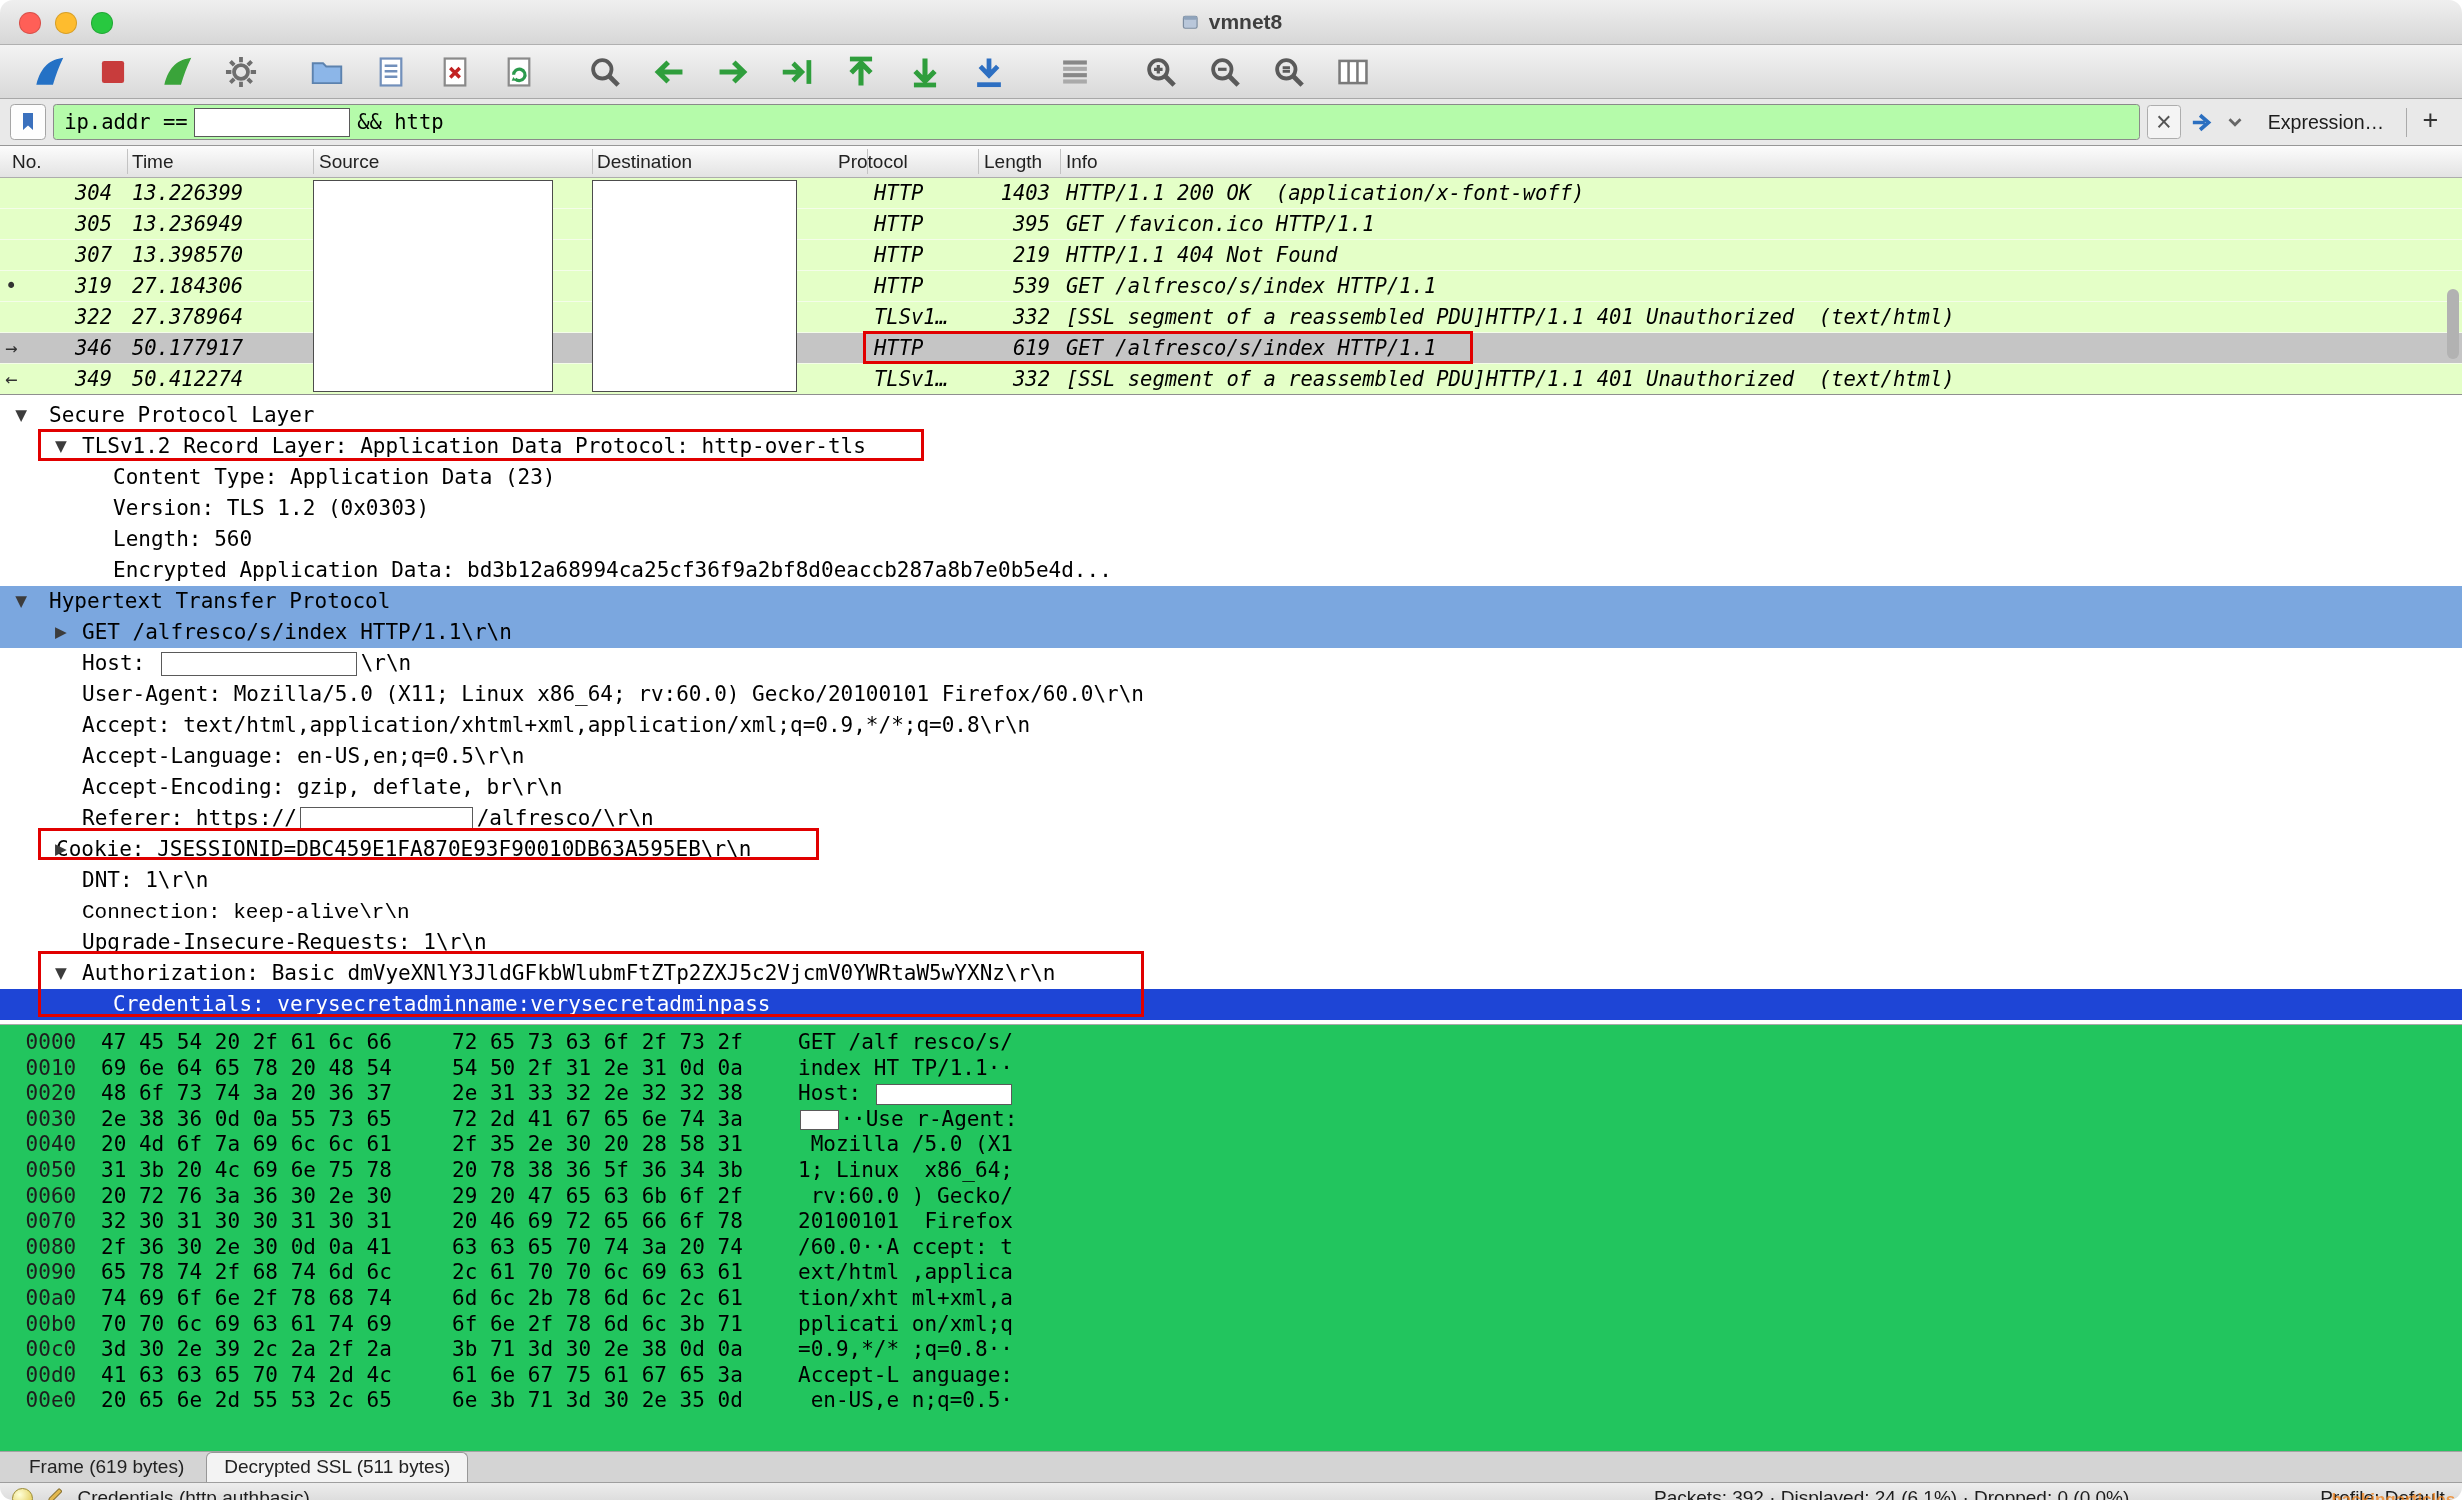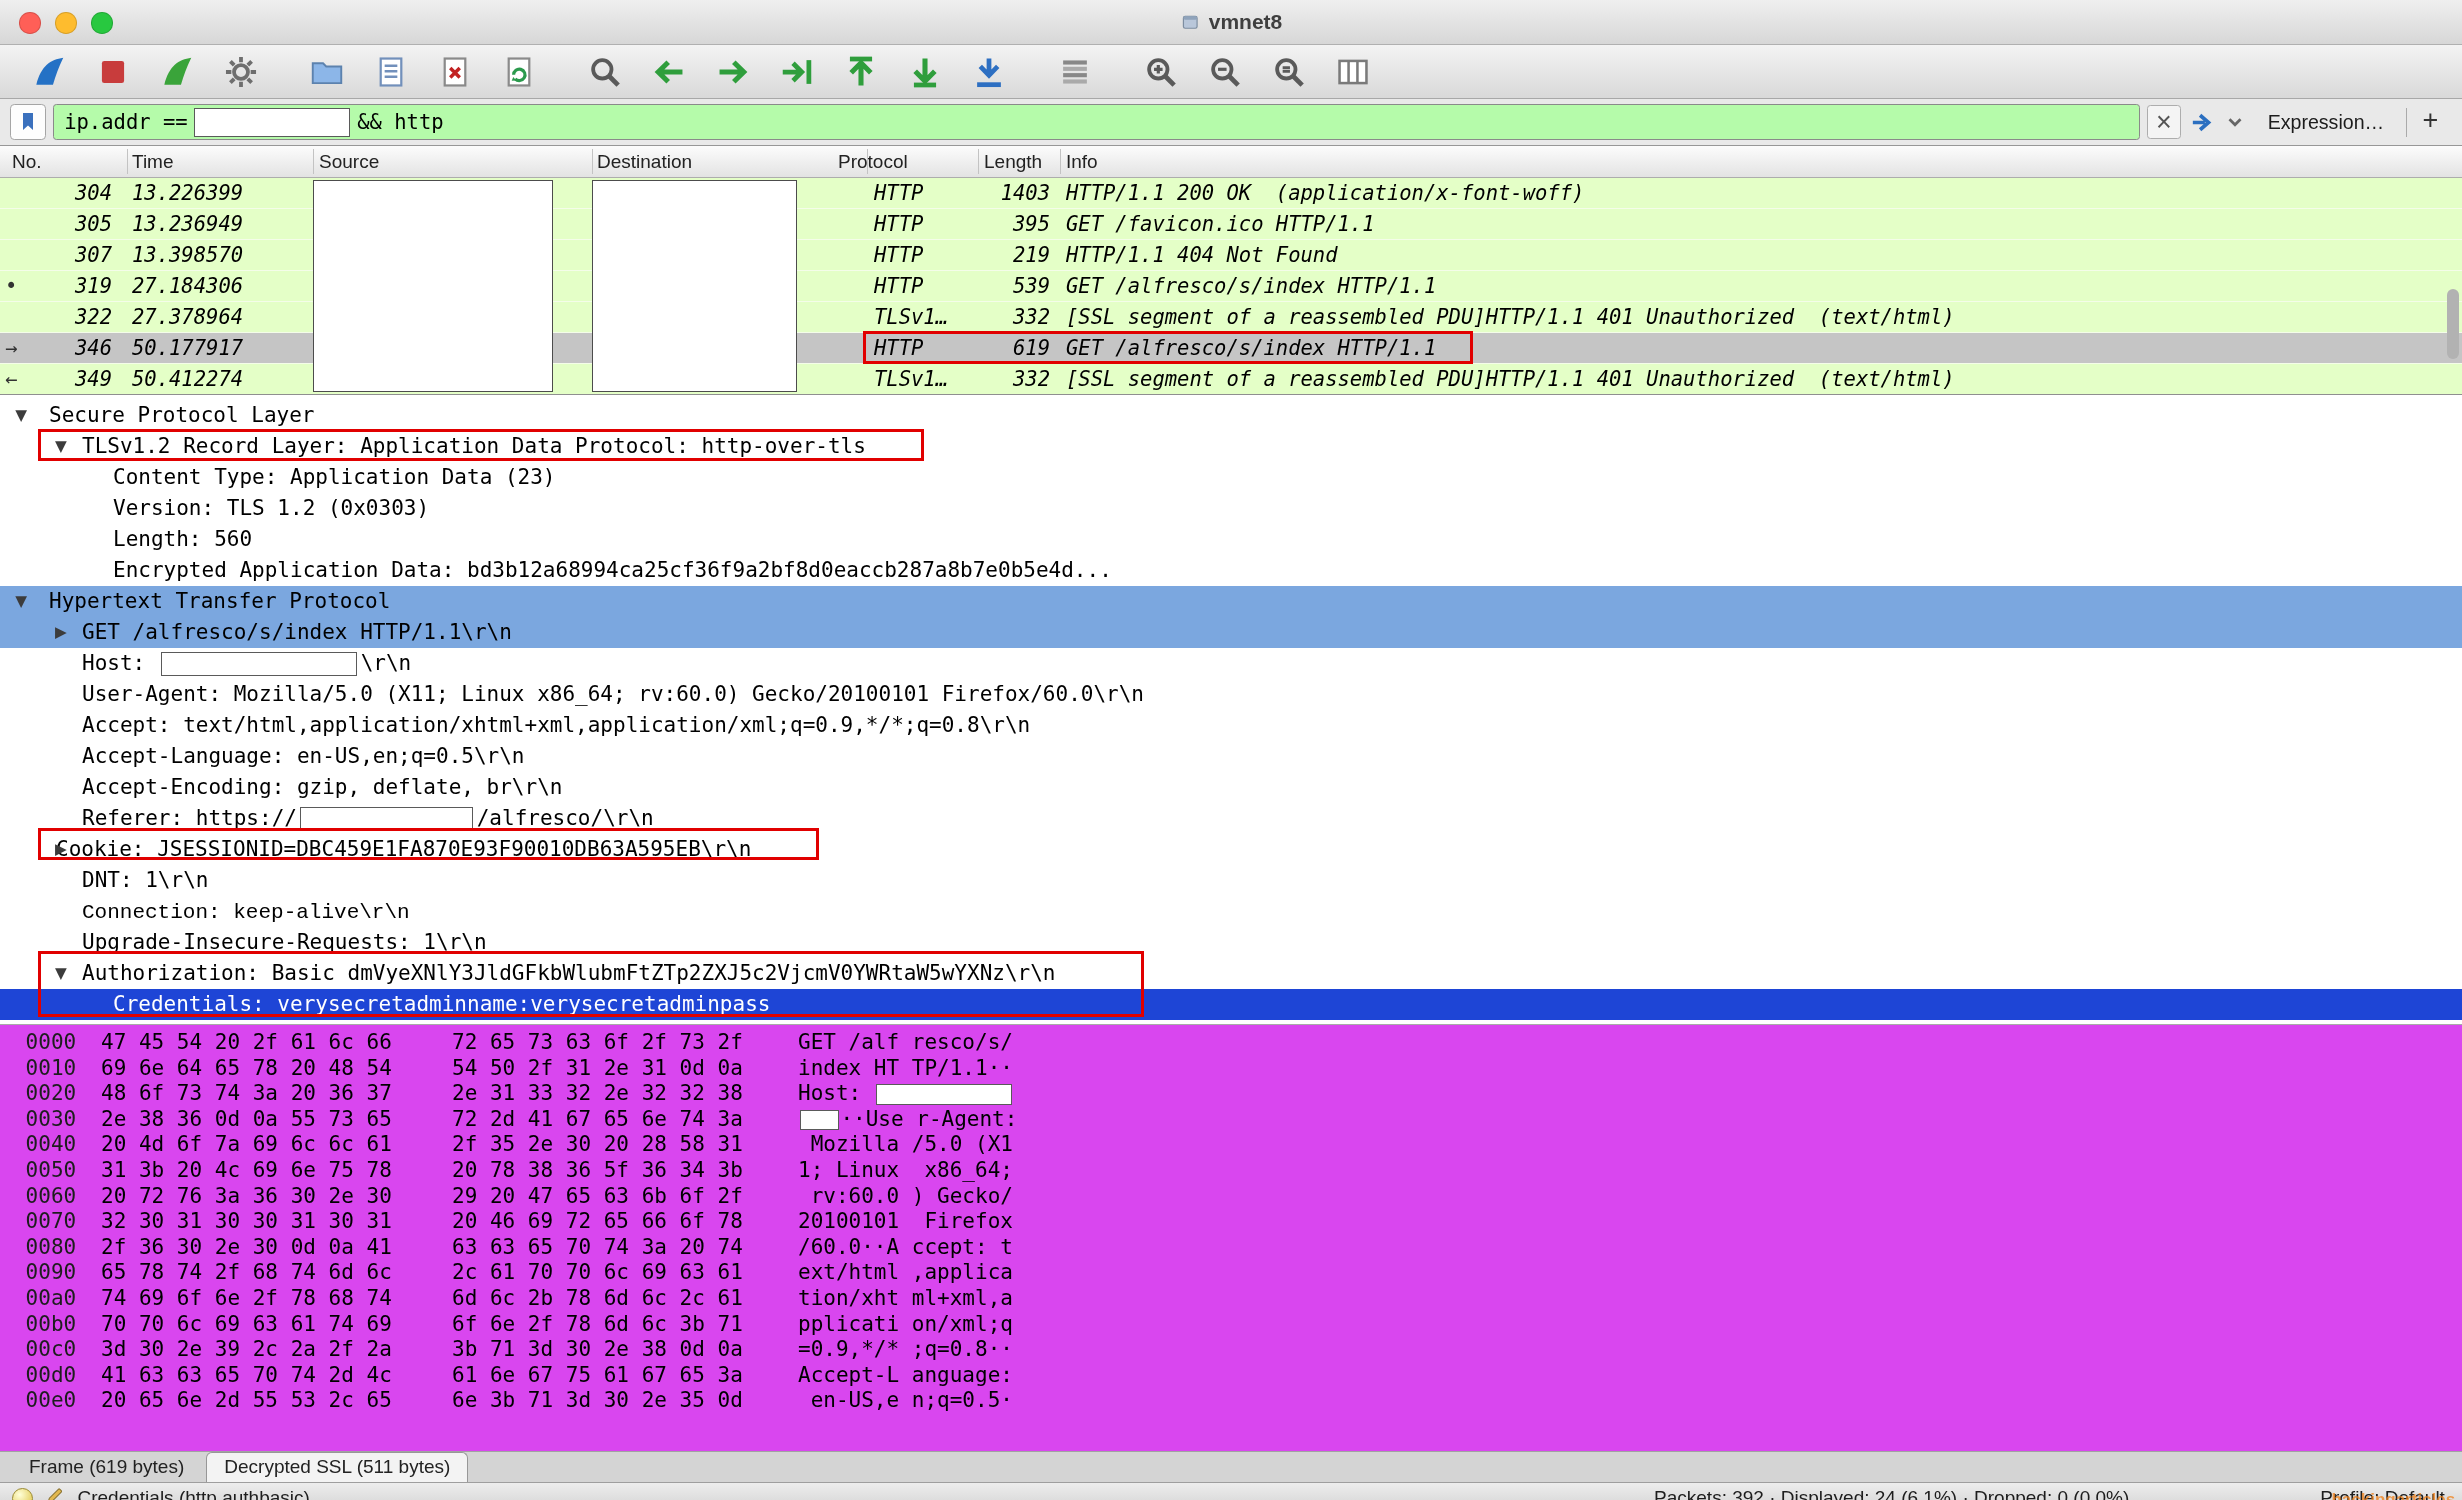--- a/index.html
+++ b/index.html
@@ -1,17 +1,17 @@
 <!DOCTYPE html>
 <html style="font-size:13.6px"><head>
 <meta charset="utf-8">
 <style>
   html,body{margin:0;padding:0;background:#fff;}
   .window{position:relative;width:2462px;height:1500px;overflow:hidden;
-    font-family:"Liberation Sans",sans-serif;color:#000;background:#fff;}
+    font-family:"Liberation Sans",sans-serif;color:#000;background:#fff;border-radius:13px;}
 
   
   .titlebar{height:44px;background:linear-gradient(#efefef,#d7d7d7);
     border-bottom:0.9px solid #b0b0b0;position:relative;}
   .lights{position:absolute;left:19px;top:12px;display:flex;gap:14.5px;}
   .light{width:19.6px;height:19.6px;border-radius:50%;border:0.9px solid rgba(0,0,0,.15);}
   .light.red{background:#ff5f57;} .light.yellow{background:#febc2e;} .light.green{background:#28c840;}
   .titlewrap{height:44px;display:flex;align-items:center;justify-content:center;gap:8.5px;
     font-size:21px;font-weight:bold;color:#3f3f3f;}
 
@@ -69,21 +69,21 @@
   .drows{padding-top:5.1px;}
   .drow{position:relative;height:31px;line-height:31px;}
   .drow .tri{position:absolute;top:0;font-family:"DejaVu Sans",sans-serif;
     font-size:15.3px;color:#3c3c3c;line-height:31px;}
   .dtext{display:inline-block;white-space:pre;}
   .bg-blue{background:#7ba7df;}
   .bg-darkblue{background:#1e45d6;color:#fff;}
   .d-redact{height:24px;margin:0 3.4px;}
 
   
-  .hexpane{position:relative;height:421px;background:#d946ef;border-top:0.9px solid #a9a9a9;
+  .hexpane{position:relative;height:421px;background:#22c55e;border-top:0.9px solid #a9a9a9;
     font-family:"DejaVu Sans Mono",monospace;font-size:21px;overflow:hidden;padding-top:5.1px;}
   .hrow{position:relative;height:25.6px;line-height:25.6px;}
   .hrow span{position:absolute;top:0;white-space:pre;}
   .h-off{left:25.6px;color:#1d1d1d;}
   .h-g1{left:101px;}
   .h-g2{left:452px;}
   .h-asc{left:798px;}
   .h-redact{height:20.5px;margin:0 1.7px;}
 
   

